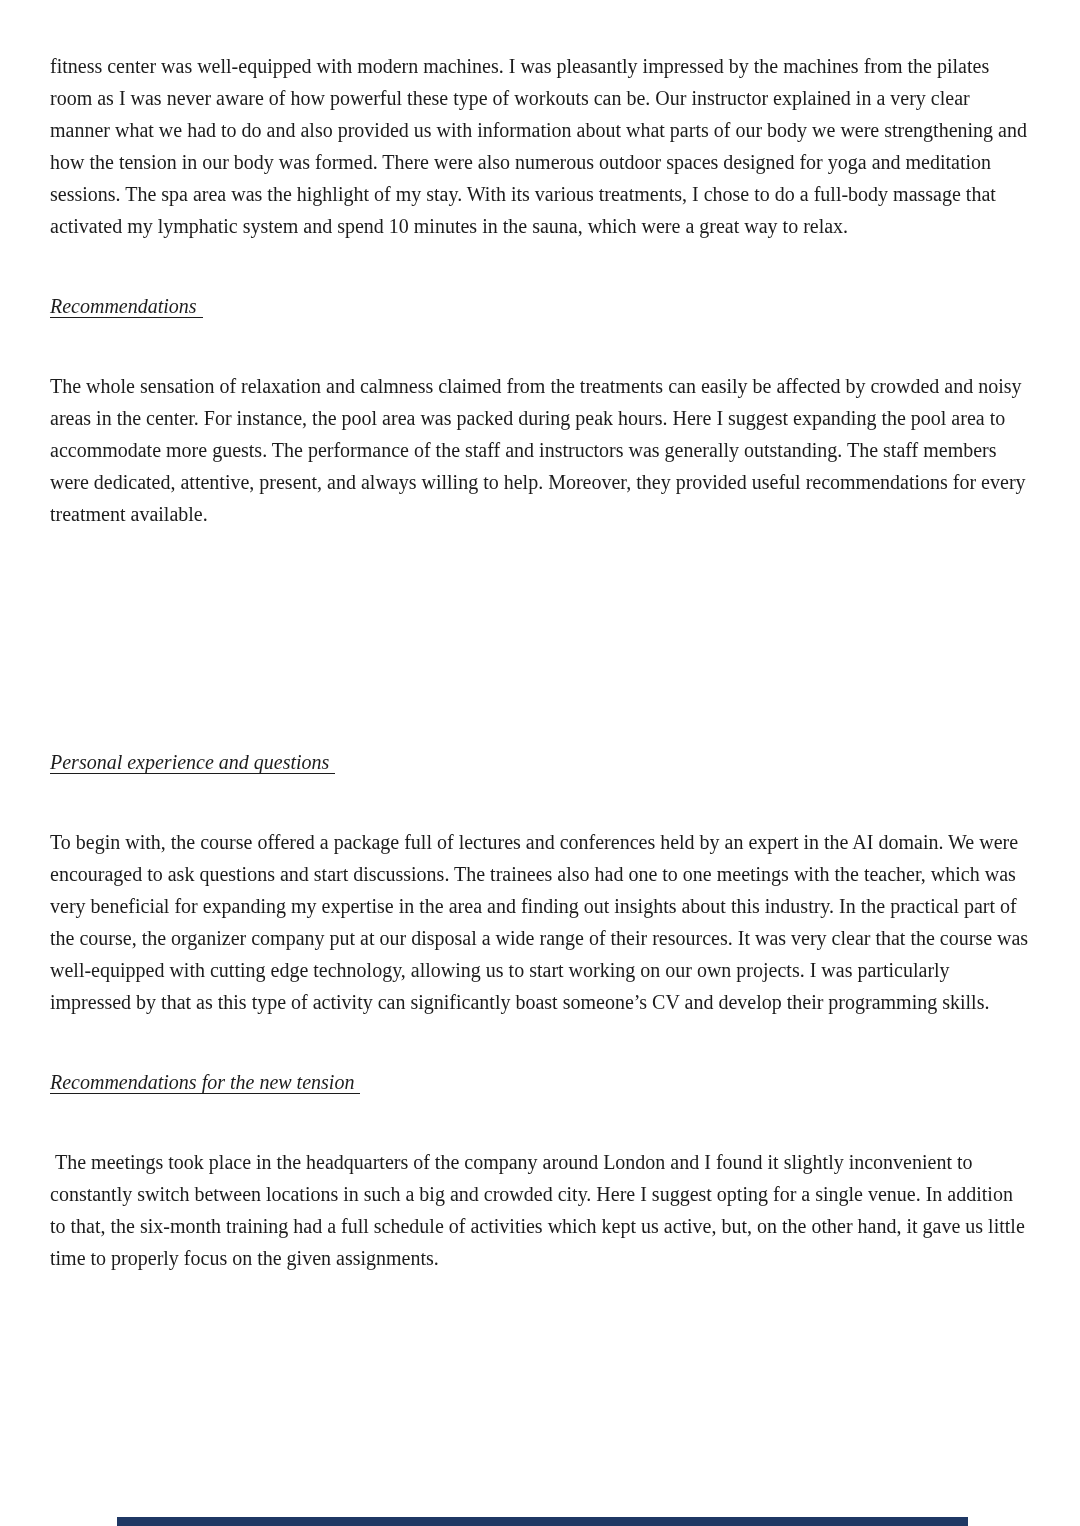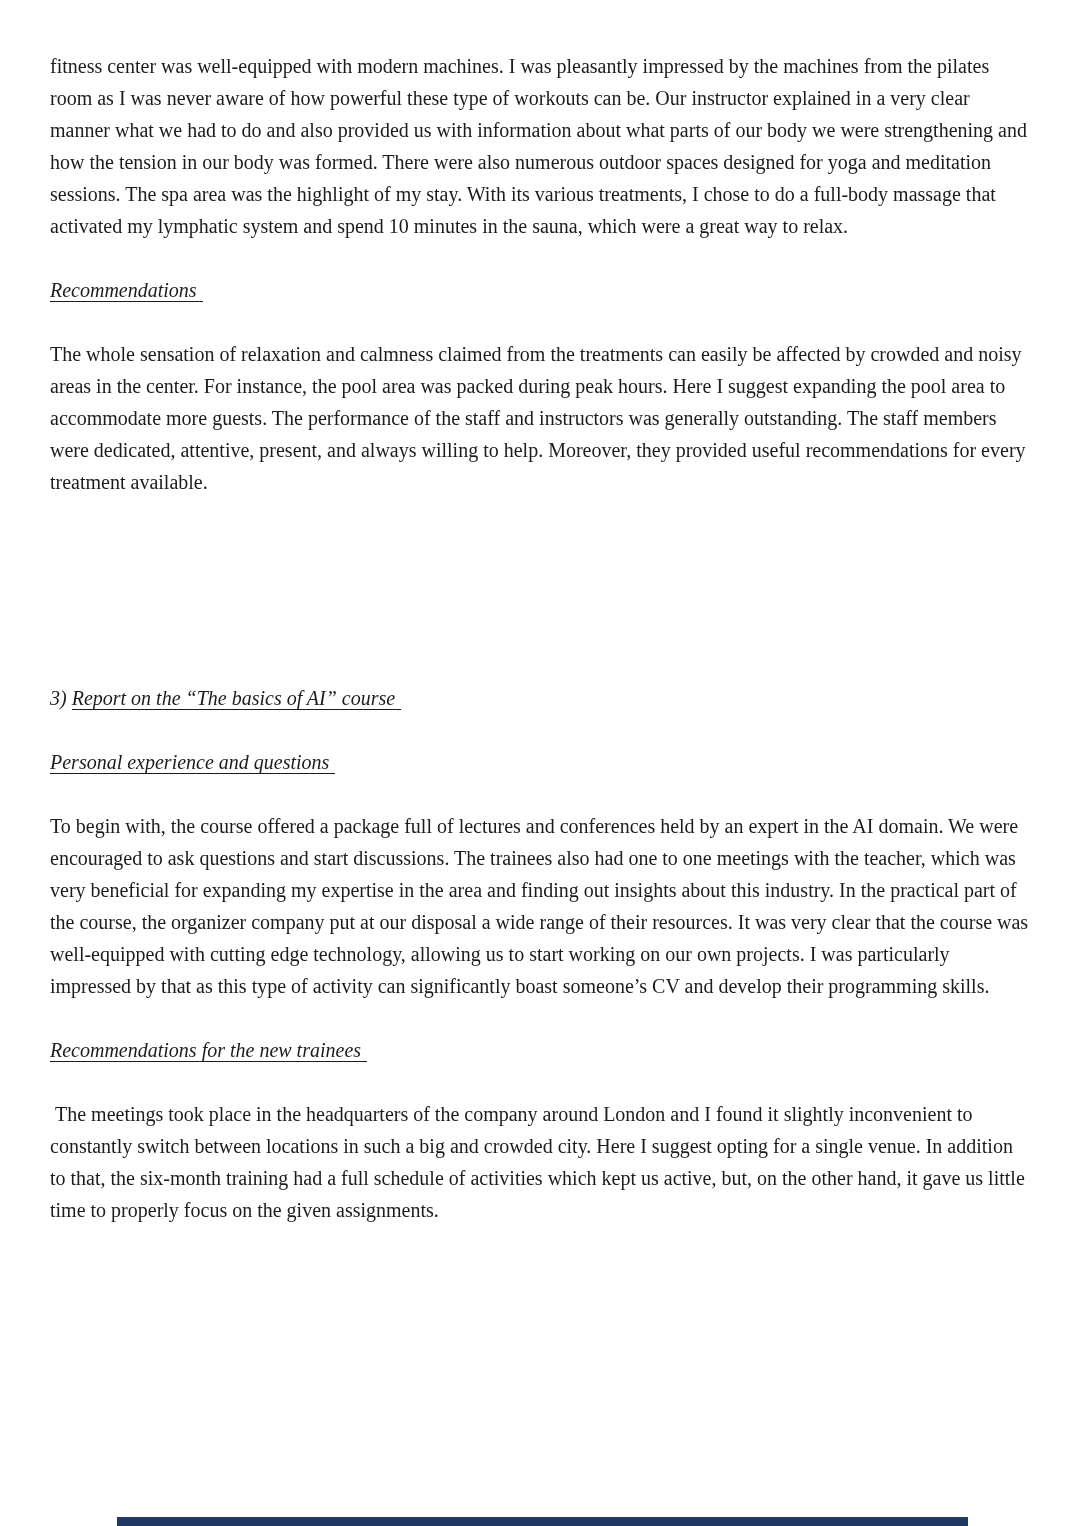--- a/index.html
+++ b/index.html
@@ -14,21 +14,21 @@
     background: #ffffff;
     font-family: "Liberation Serif", "DejaVu Serif", serif;
     font-size: 20px;
     line-height: 32px;
     color: #1c1c1c;
     box-sizing: border-box;
     padding: 50px 50px 0 50px;
     overflow: hidden;
   }
   .page p {
-    margin: 32px 0;
+    margin: 48px 0;
     white-space: pre-wrap;
     text-align: left;
   }
   .page p:first-child {
     margin-top: 0;
   }
   .heading {
     white-space: normal;
     font-style: italic;
   }
@@ -56,27 +56,26 @@
   <p>fitness center was well-equipped with modern machines. I was pleasantly impressed by the machines from the pilates room as I was never aware of how powerful these type of workouts can be. Our instructor explained in a very clear manner what we had to do and also provided us with information about what parts of our body we were strengthening and how the tension in our body was formed. There were also numerous outdoor spaces designed for yoga and meditation sessions. The spa area was the highlight of my stay. With its various treatments, I chose to do a full-body massage that activated my lymphatic system and spend 10 minutes in the sauna, which were a great way to relax.</p>
 
   <p class="heading"><span class="underline">Recommendations</span></p>
 
   <p>The whole sensation of relaxation and calmness claimed from the treatments can easily be affected by crowded and noisy areas in the center. For instance, the pool area was packed during peak hours. Here I suggest expanding the pool area to accommodate more guests. The performance of the staff and instructors was generally outstanding. The staff members were dedicated, attentive, present, and always willing to help. Moreover, they provided useful recommendations for every treatment available.</p>
 
 
 
   <div class="big-spacer"></div>
 
-  <p class="heading"><span>3) </span><span class="underline">Report on the “The basics of AI” course</span></p>
 
 
 
   <p class="heading"><span class="underline">Personal experience and questions</span></p>
 
   <p>To begin with, the course offered a package full of lectures and conferences held by an expert in the AI domain. We were encouraged to ask questions and start discussions. The trainees also had one to one meetings with the teacher, which was very beneficial for expanding my expertise in the area and finding out insights about this industry. In the practical part of the course, the organizer company put at our disposal a wide range of their resources. It was very clear that the course was well-equipped with cutting edge technology, allowing us to start working on our own projects. I was particularly impressed by that as this type of activity can significantly boast someone’s CV and develop their programming skills.</p>
 
-  <p class="heading"><span class="underline">Recommendations for the new trainees</span></p>
+  <p class="heading"><span class="underline">Recommendations for the new tension</span></p>
 
   <p> The meetings took place in the headquarters of the company around London and I found it slightly inconvenient to constantly switch between locations in such a big and crowded city. Here I suggest opting for a single venue. In addition to that, the six-month training had a full schedule of activities which kept us active, but, on the other hand, it gave us little time to properly focus on the given assignments.</p>
 
   <div class="bottom-bar"></div>
 
 </div>
 
 </body></html>

